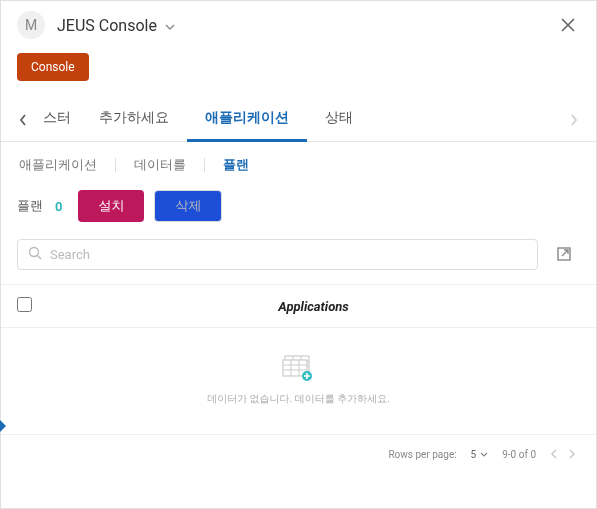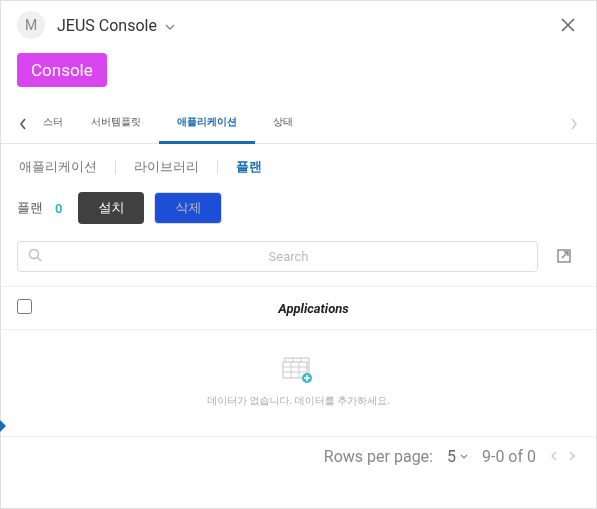--- a/index.html
+++ b/index.html
@@ -5,59 +5,59 @@
 * { box-sizing: border-box; margin: 0; padding: 0; font-family: -apple-system, BlinkMacSystemFont, "Segoe UI", Roboto, sans-serif; }
 body { width: 597px; height: 509px; background: #fff; color: #333; font-size: 13px; border: 1px solid #e0e0e0; overflow: hidden; }
 
 .header { display: flex; align-items: center; padding: 10px 16px; }
 .avatar { width: 28px; height: 28px; border-radius: 50%; background: #f0f0f0; display: flex; align-items: center; justify-content: center; color: #888; font-size: 14px; margin-right: 12px; }
 .title { font-size: 16px; color: #333; }
 .title-caret { margin-left: 8px; color: #888; }
 .close-btn { margin-left: auto; font-size: 22px; color: #666; cursor: pointer; padding: 0 4px; }
 
 .console-row { padding: 4px 16px 12px; }
-.console-btn { background: #d946ef; color: #fff; border: none; border-radius: 4px; padding: 7px 14px; font-size: 17px; cursor: pointer; }
+.console-btn { background: #c2410c; color: #fff; border: none; border-radius: 4px; padding: 7px 14px; font-size: 12px; cursor: pointer; }
 
 .tabs-row { display: flex; align-items: center; border-bottom: 1px solid #e5e5e5; padding: 0 8px; margin-top: 6px; }
 .tabs-scroll-btn { width: 28px; height: 36px; display: flex; align-items: center; justify-content: center; color: #888; cursor: pointer; font-size: 16px; }
 .tabs-scroll-btn.right { color: #ccc; }
 .tabs { display: flex; flex: 1; }
-.tab { flex: 0 0 auto; padding: 10px 18px 12px; color: #555; cursor: pointer; font-size: 10px; text-align: center; }
+.tab { flex: 0 0 auto; padding: 10px 18px 12px; color: #555; cursor: pointer; font-size: 14px; text-align: center; }
 .tab.partial { padding-left: 6px; padding-right: 10px; }
 .tab.active { color: #1b6ab5; font-weight: 600; border-bottom: 3px solid #1b6ab5; margin-bottom: -1px; }
 
 .subtabs { display: flex; align-items: center; padding: 14px 16px 8px; gap: 0; }
 .subtab { color: #777; cursor: pointer; font-size: 13px; padding: 0 2px; }
 .subtab.active { color: #1b6ab5; font-weight: 600; }
 .subtab-sep { width: 1px; height: 14px; background: #ddd; margin: 0 16px; }
 
 .action-row { display: flex; align-items: center; padding: 8px 16px; gap: 10px; }
 .plan-label { color: #555; font-size: 13px; }
 .plan-count { color: #27b4b8; font-weight: 600; margin-left: 2px; margin-right: 6px; }
-.btn-install { background: #404040; color: #fff; border: none; border-radius: 4px; padding: 7px 20px; font-size: 13px; cursor: pointer; }
+.btn-install { background: #be185d; color: #fff; border: none; border-radius: 4px; padding: 7px 20px; font-size: 13px; cursor: pointer; }
 .btn-delete { background: #1d4ed8; color: #bbb; border: 1px solid #ddd; border-radius: 4px; padding: 6px 20px; font-size: 13px; cursor: pointer; }
 
 .search-row { display: flex; align-items: center; padding: 8px 16px 14px; gap: 10px; }
 .search-box { flex: 1; display: flex; align-items: center; border: 1px solid #ddd; border-radius: 4px; padding: 6px 10px; }
 .search-icon { color: #bbb; margin-right: 8px; }
-.search-input { border: none; outline: none; flex: 1; font-size: 13px; color: #333; text-align: center; }
+.search-input { border: none; outline: none; flex: 1; font-size: 13px; color: #333; }
 .search-input::placeholder { color: #bbb; }
 .popout-btn { width: 32px; height: 32px; display: flex; align-items: center; justify-content: center; color: #888; cursor: pointer; }
 
 .table-header { display: flex; align-items: center; padding: 12px 16px; border-top: 1px solid #eee; border-bottom: 1px solid #eee; }
 .th-check { width: 30px; }
 .th-check input { width: 15px; height: 15px; }
 .th-planid { width: 180px; font-weight: 700; color: #222; font-size: 13px; padding-left: 10px; }
 .th-apps { flex: 1; text-align: center; font-weight: 700; color: #222; font-size: 13px; font-style: italic; }
 
 .empty-state { padding: 26px 0 28px; text-align: center; position: relative; }
 .empty-icon { margin: 0 auto 10px; width: 36px; height: 28px; position: relative; }
 .empty-text { color: #aaa; font-size: 10px; }
 
-.pagination { display: flex; align-items: center; justify-content: flex-end; padding: 10px 20px; border-top: 1px solid #eee; color: #888; font-size: 16px; gap: 14px; }
+.pagination { display: flex; align-items: center; justify-content: flex-end; padding: 10px 20px; border-top: 1px solid #eee; color: #888; font-size: 10px; gap: 14px; }
 .page-size { display: flex; align-items: center; gap: 4px; color: #666; }
 .page-nav { display: flex; gap: 10px; color: #ccc; }
 .page-nav span { cursor: pointer; font-size: 16px; }
 
 .left-handle { position: absolute; left: 0; top: 420px; width: 0; height: 0; border-top: 6px solid transparent; border-bottom: 6px solid transparent; border-left: 6px solid #1b6ab5; }
 </style>
 </head>
 <body>
 
 <div class="header">
@@ -80,35 +80,35 @@
 </div>
 
 <div class="tabs-row">
   <div class="tabs-scroll-btn">
     <svg width="8" height="12" viewBox="0 0 8 12">
         <path d="M6 1 L2 6 L6 11" stroke="#555" stroke-width="1.6" fill="none"></path>
       </svg>
   </div>
   <div class="tabs">
     <div class="tab partial">스터</div>
-    <div class="tab">서버템플릿</div>
+    <div class="tab">추가하세요</div>
     <div class="tab active">애플리케이션</div>
     <div class="tab">상태</div>
   </div>
   <div class="tabs-scroll-btn right">
     <svg width="8" height="12" viewBox="0 0 8 12">
         <path d="M2 1 L6 6 L2 11" stroke="#ccc" stroke-width="1.6" fill="none"></path>
       </svg>
   </div>
 </div>
 
 <div class="subtabs">
   <span class="subtab">애플리케이션</span>
   <span class="subtab-sep"></span>
-  <span class="subtab">라이브러리</span>
+  <span class="subtab">데이터를</span>
   <span class="subtab-sep"></span>
   <span class="subtab active">플랜</span>
 </div>
 
 <div class="action-row">
   <span class="plan-label">플랜</span>
   <span class="plan-count">0</span>
   <button class="btn-install">설치</button>
   <button class="btn-delete">삭제</button>
 </div>

